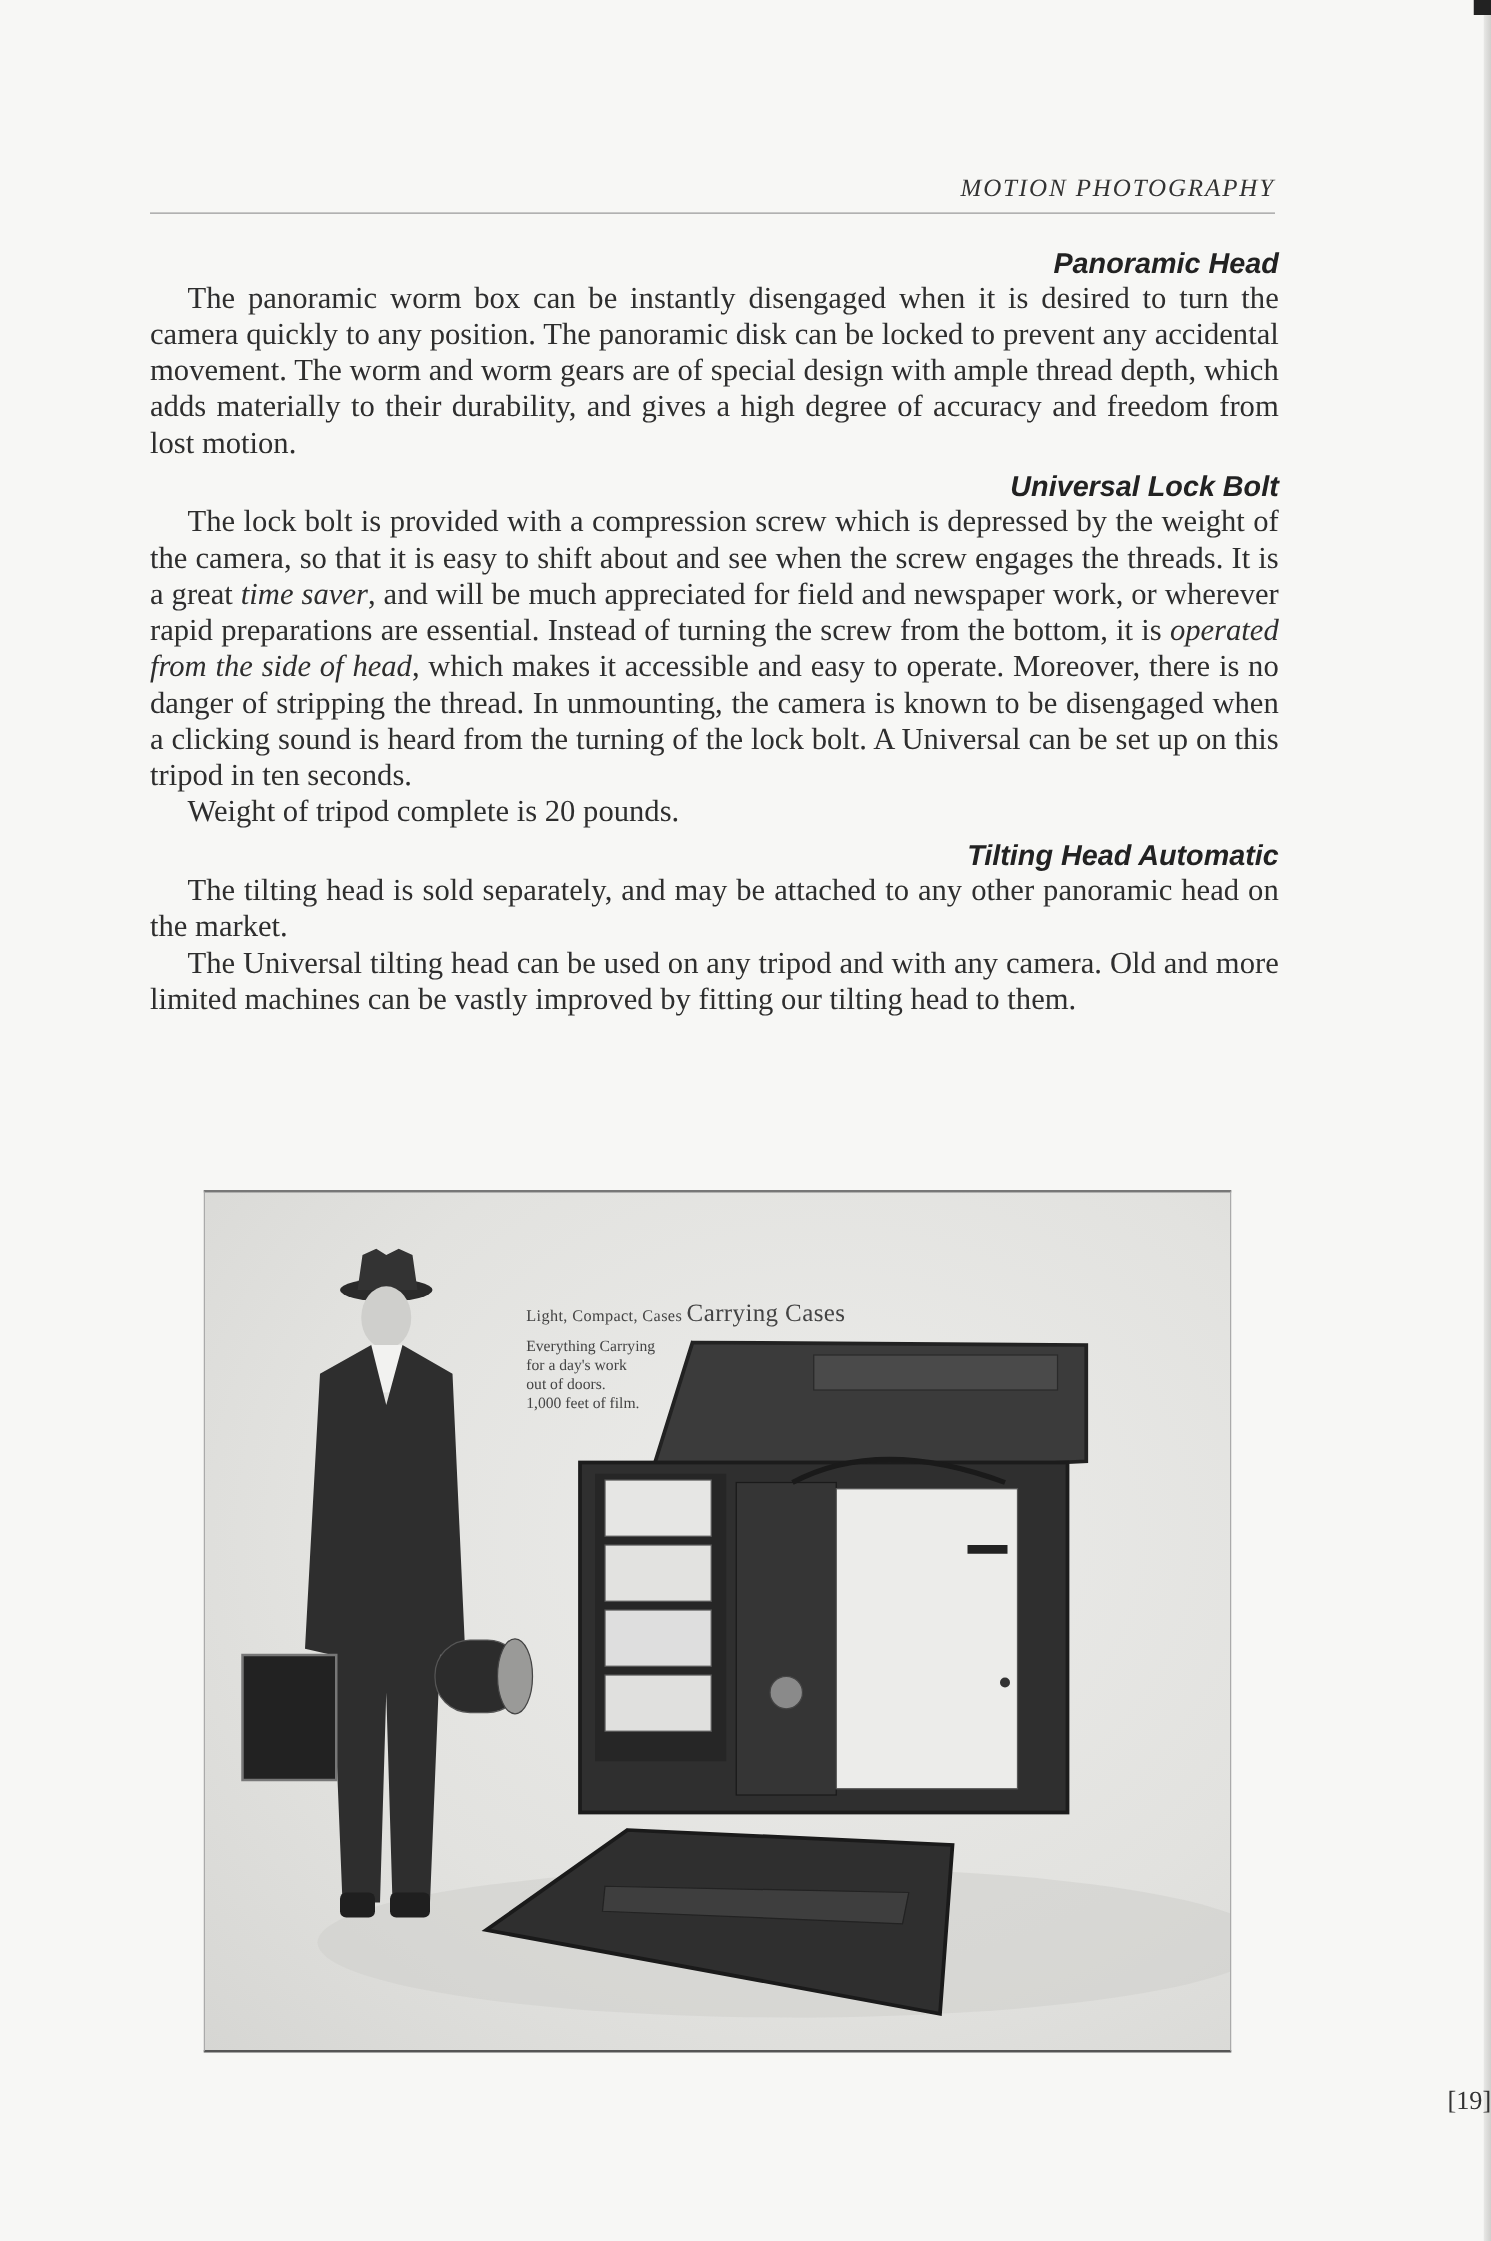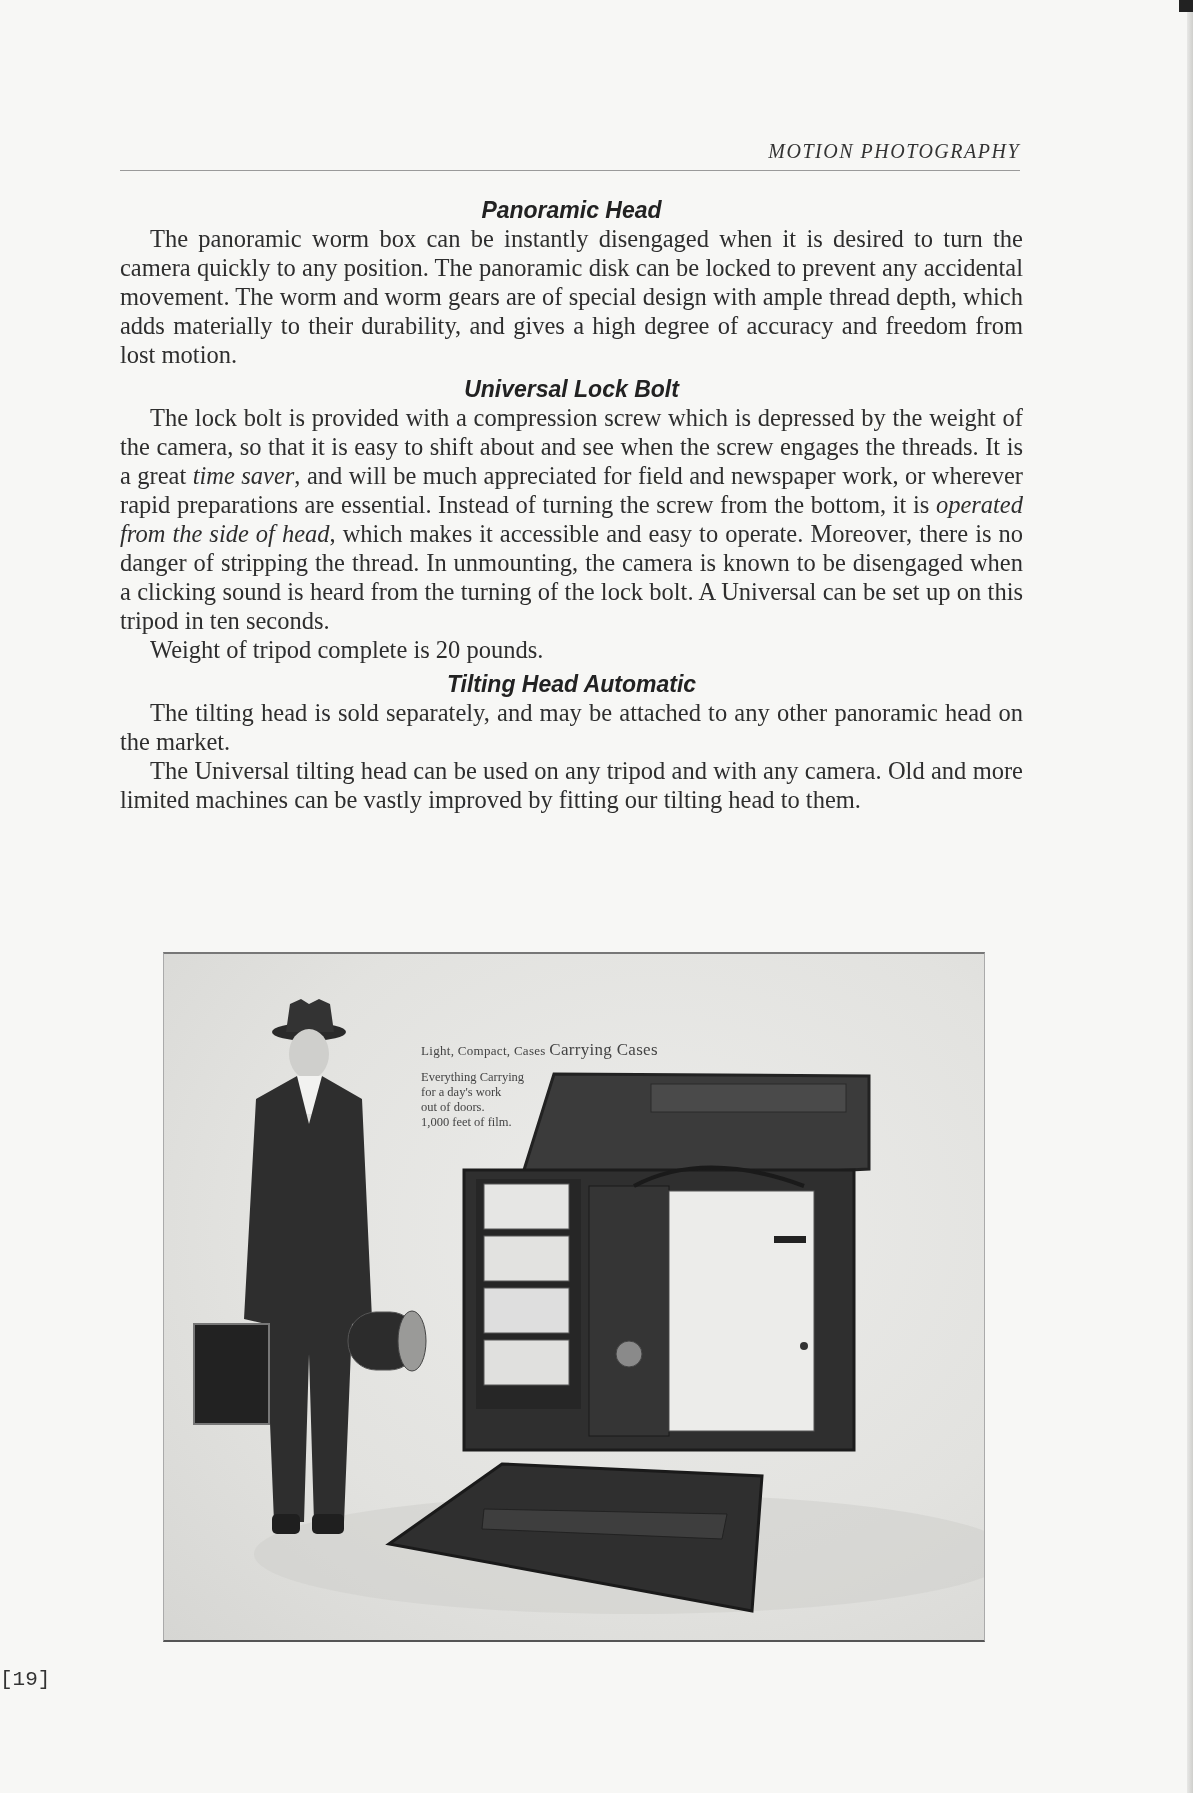--- a/index.html
+++ b/index.html
@@ -22,44 +22,44 @@
     .head-rule {
       position: absolute; left: 120px; width: 900px; top: 170px; height: 1px; background: #9a9a9a;
     }
     .content {
       position: absolute; left: 120px; top: 196px; width: 903px;
       font-family: "Liberation Serif", serif; font-size: 24.5px; line-height: 29px;
       color: #2e2e2e; text-align: justify;
     }
     .section-title {
       font-family: "Liberation Sans", sans-serif; font-style: italic;
-      font-size: 23px; line-height: 28px; margin: 0; color: #222; text-align: center;
+      font-size: 23px; line-height: 28px; margin: 0; color: #222; text-align: right;
     }
     .section-title.spaced { margin-top: 6px; }
     p { margin: 0; text-indent: 30px; }
     em { font-style: italic; }
     .photo {
       position: absolute; left: 163px; top: 952px; width: 820px; height: 686px;
       background: radial-gradient(ellipse at 60% 40%, #ececea 0%, #e2e2df 60%, #d6d6d3 100%);
       border-top: 2px solid #777; border-bottom: 2px solid #555; border-left: 1px solid #aaa; border-right: 1px solid #aaa;
       overflow: hidden;
     }
     .caption-title {
       position: absolute; left: 257px; top: 86px; font-family: "Liberation Serif", serif;
       font-size: 13px; color: #444; letter-spacing: 0.3px;
     }
-    .caption-title .big { font-size: 17px; }
+    .caption-title .big { font-size: 20px; }
     .caption-lines {
       position: absolute; left: 257px; top: 116px; font-family: "Liberation Serif", serif;
       font-size: 12.5px; line-height: 15px; color: #444;
     }
     .caption-lines div { white-space: nowrap; }
     .page-number {
-      position: absolute; left: 0; width: 1193px; top: 1668px; text-align: left;
-      font-family: Liberation Mono, monospace; font-size: 21px; color: #333;
+      position: absolute; left: 0; width: 1193px; top: 1668px; text-align: right;
+      font-family: Liberation Serif, serif; font-size: 21px; color: #333;
     }
   </style>
 </head>
 <body>
 
 <div class="page-edge"></div>
 <div class="corner-mark"></div>
 
 <div class="running-head">MOTION PHOTOGRAPHY</div>
 <div class="head-rule"></div>

